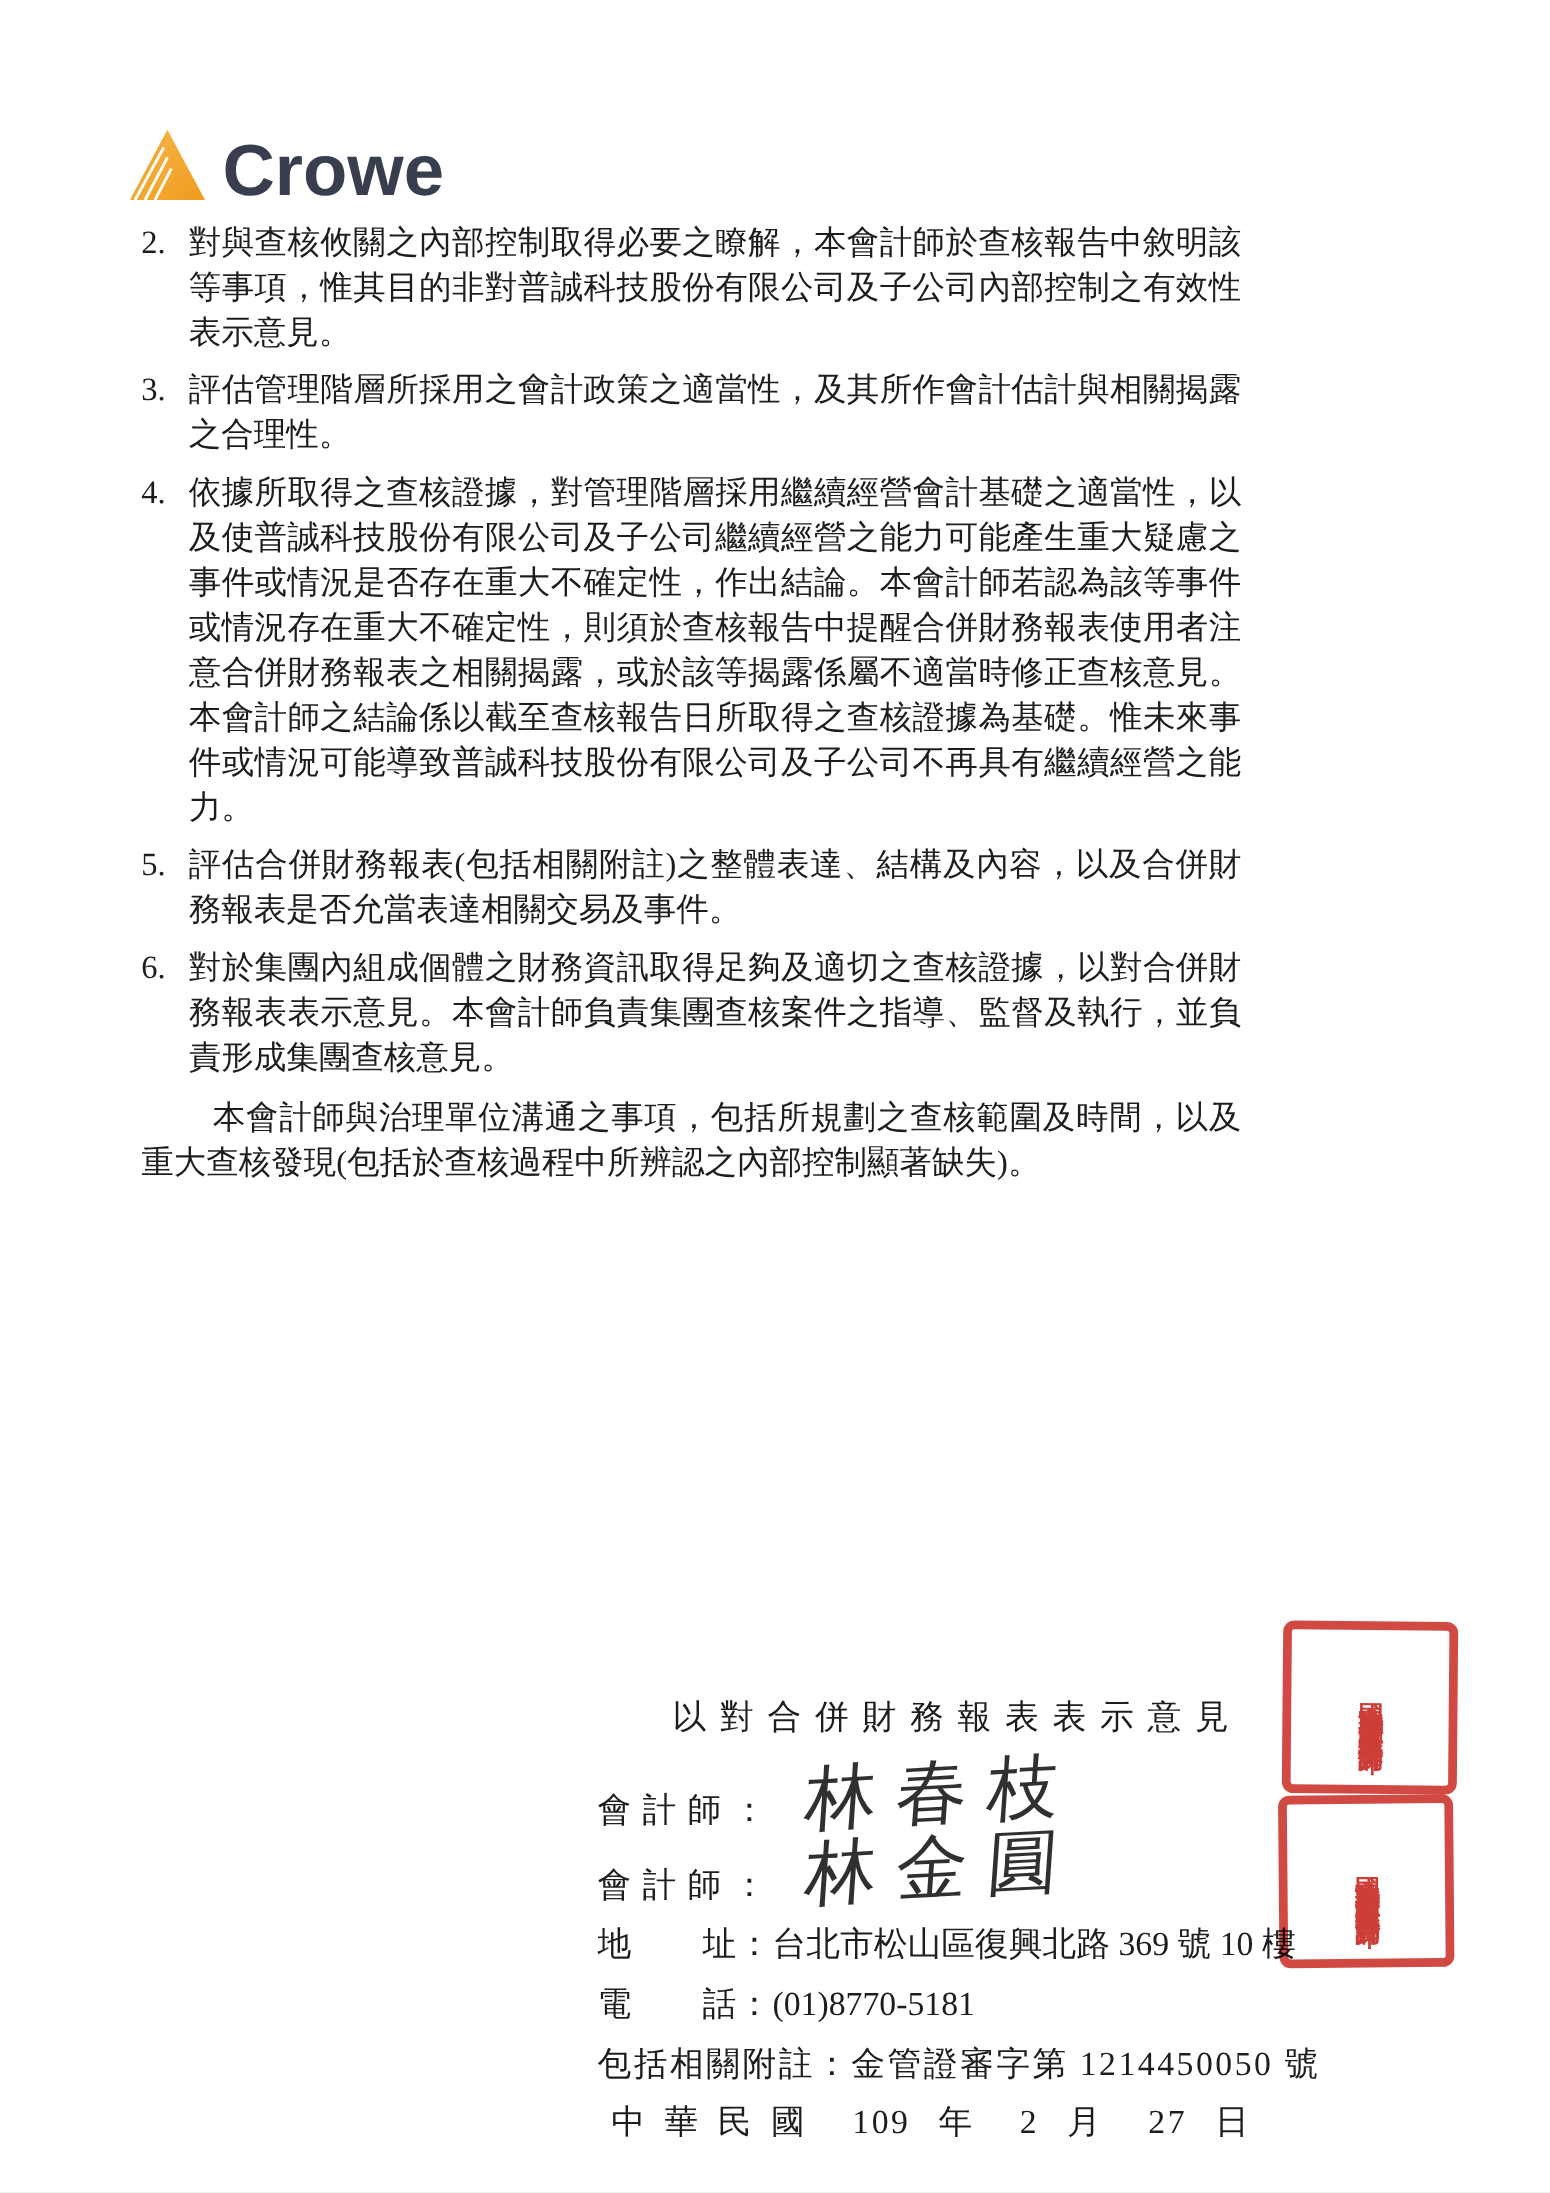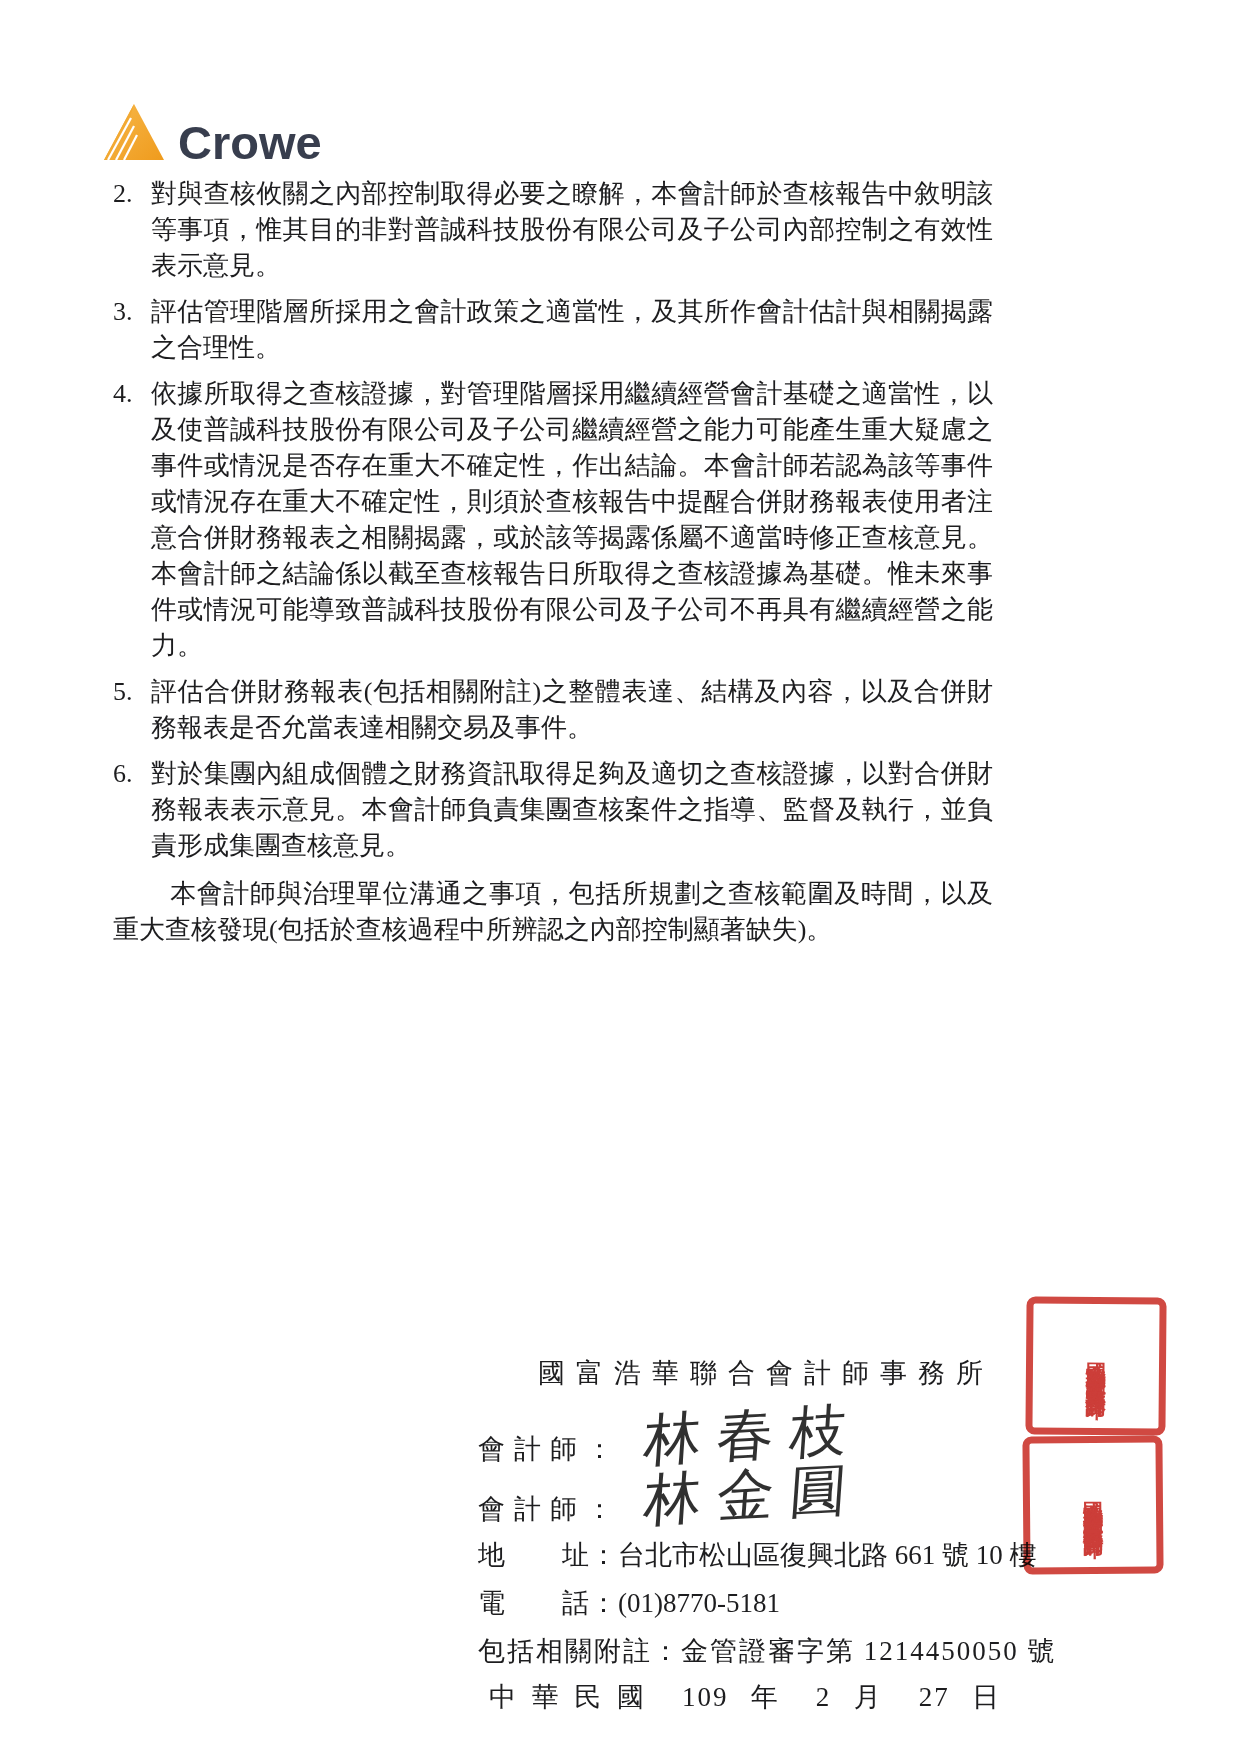--- a/index.html
+++ b/index.html
@@ -10,21 +10,21 @@
     background:#ffffff;
     font-family:"Liberation Serif","DejaVu Serif",serif;
     color:#1d1d1f;
     overflow:hidden;
   }
   
   .logo{position:absolute;left:98px;top:102px;display:flex;align-items:flex-end;}
   .logo svg{display:block;}
   .logo .wordmark{
     font-family:"Liberation Sans","DejaVu Sans",sans-serif;
-    font-size:47px;font-weight:600;color:#383e4e;
+    font-size:58px;font-weight:600;color:#383e4e;
     letter-spacing:0px;line-height:1;margin-left:12px;
     position:relative;top:4px;
   }
   
   .content{
     position:absolute;left:113px;top:176px;width:880px;
     font-size:26px;line-height:36px;
     text-align:justify;
   }
   .olist{margin:0;padding:0;list-style:none;}
@@ -122,32 +122,32 @@
       </li>
       <li>
         <span class="num">6.</span>
         <span class="txt">對於集團內組成個體之財務資訊取得足夠及適切之查核證據，以對合併財務報表表示意見。本會計師負責集團查核案件之指導、監督及執行，並負責形成集團查核意見。</span>
       </li>
     </ol>
     <p class="para">本會計師與治理單位溝通之事項，包括所規劃之查核範圍及時間，以及重大查核發現(包括於查核過程中所辨認之內部控制顯著缺失)。</p>
   </div>
 
   <div class="sigblock">
-    <div class="sigrow firm-line">國富浩華聯合會計師事務所</div>
+    <div class="sigrow firm-line">以對合併財務報表表示意見</div>
 
     <div class="sigrow cpa1">
       <span class="cpa-label">會計師：</span><span class="handsign">林春枝</span>
     </div>
 
     <div class="sigrow cpa2">
       <span class="cpa-label">會計師：</span><span class="handsign">林金圓</span>
     </div>
 
     <div class="sigrow addr">
-      <span class="gaplabel">地　　址：</span><span>台北市松山區復興北路 661 號 10 樓</span>
+      <span class="gaplabel">地　　址：</span><span>台北市松山區復興北路 369 號 10 樓</span>
     </div>
 
     <div class="sigrow phone">
       <span class="gaplabel">電　　話：</span><span>(01)8770-5181</span>
     </div>
 
     <div class="sigrow approval">
       <span>包括相關附註：</span><span>金管證審字第 1214450050 號</span>
     </div>
 

